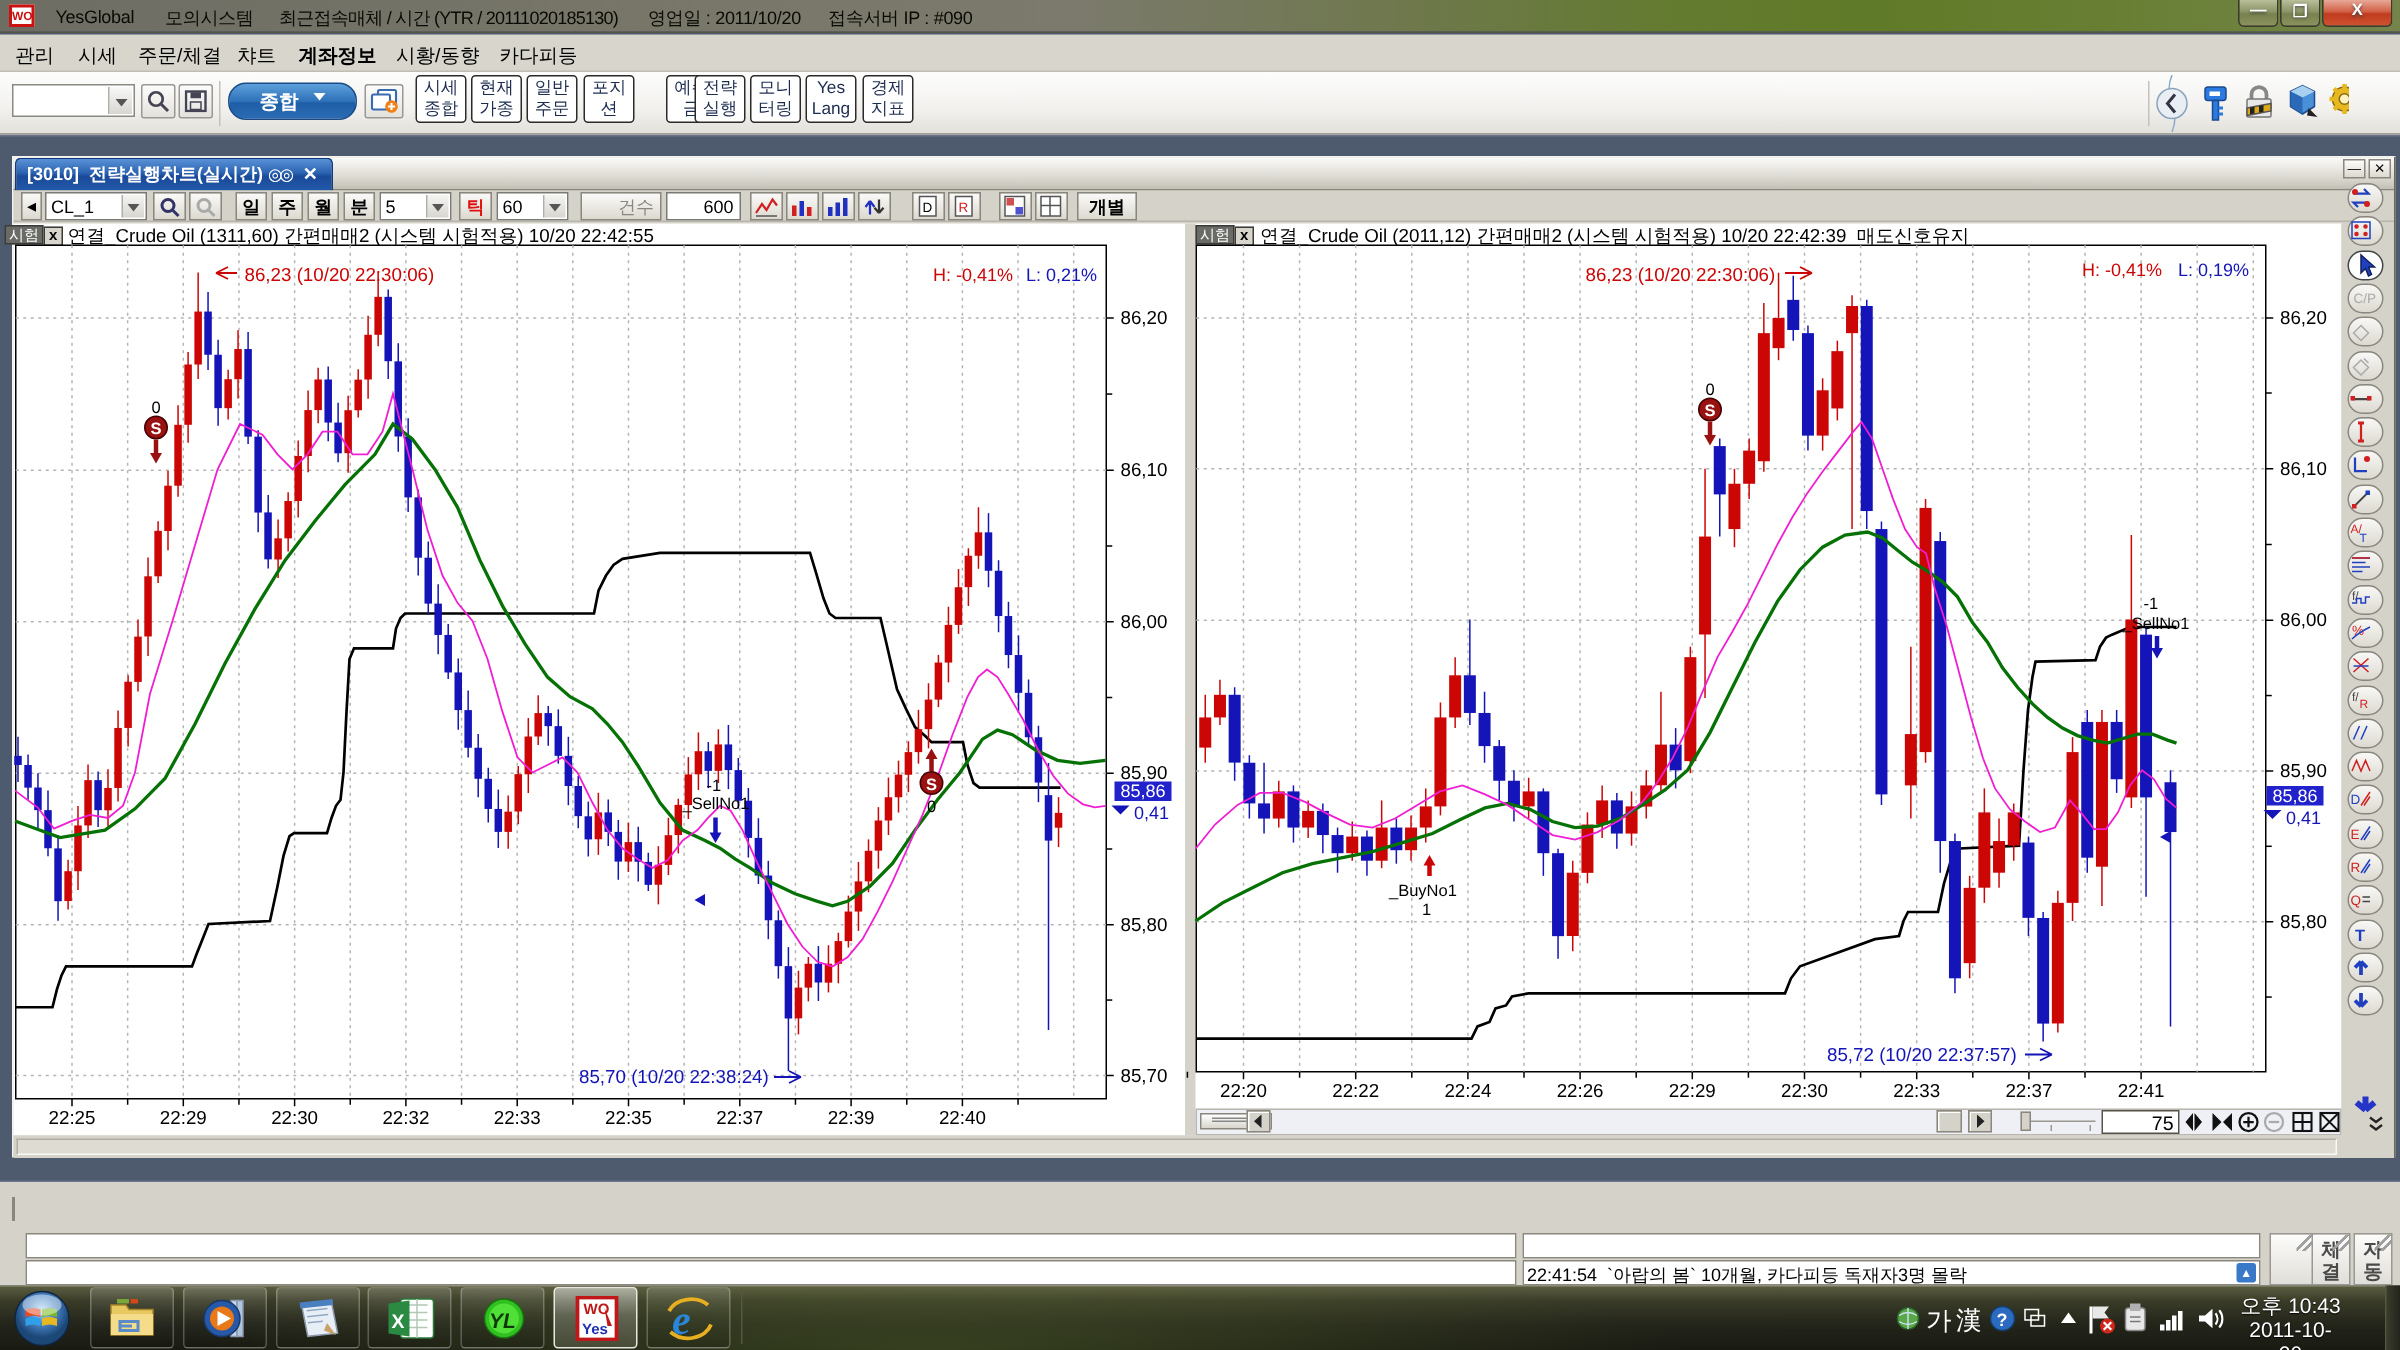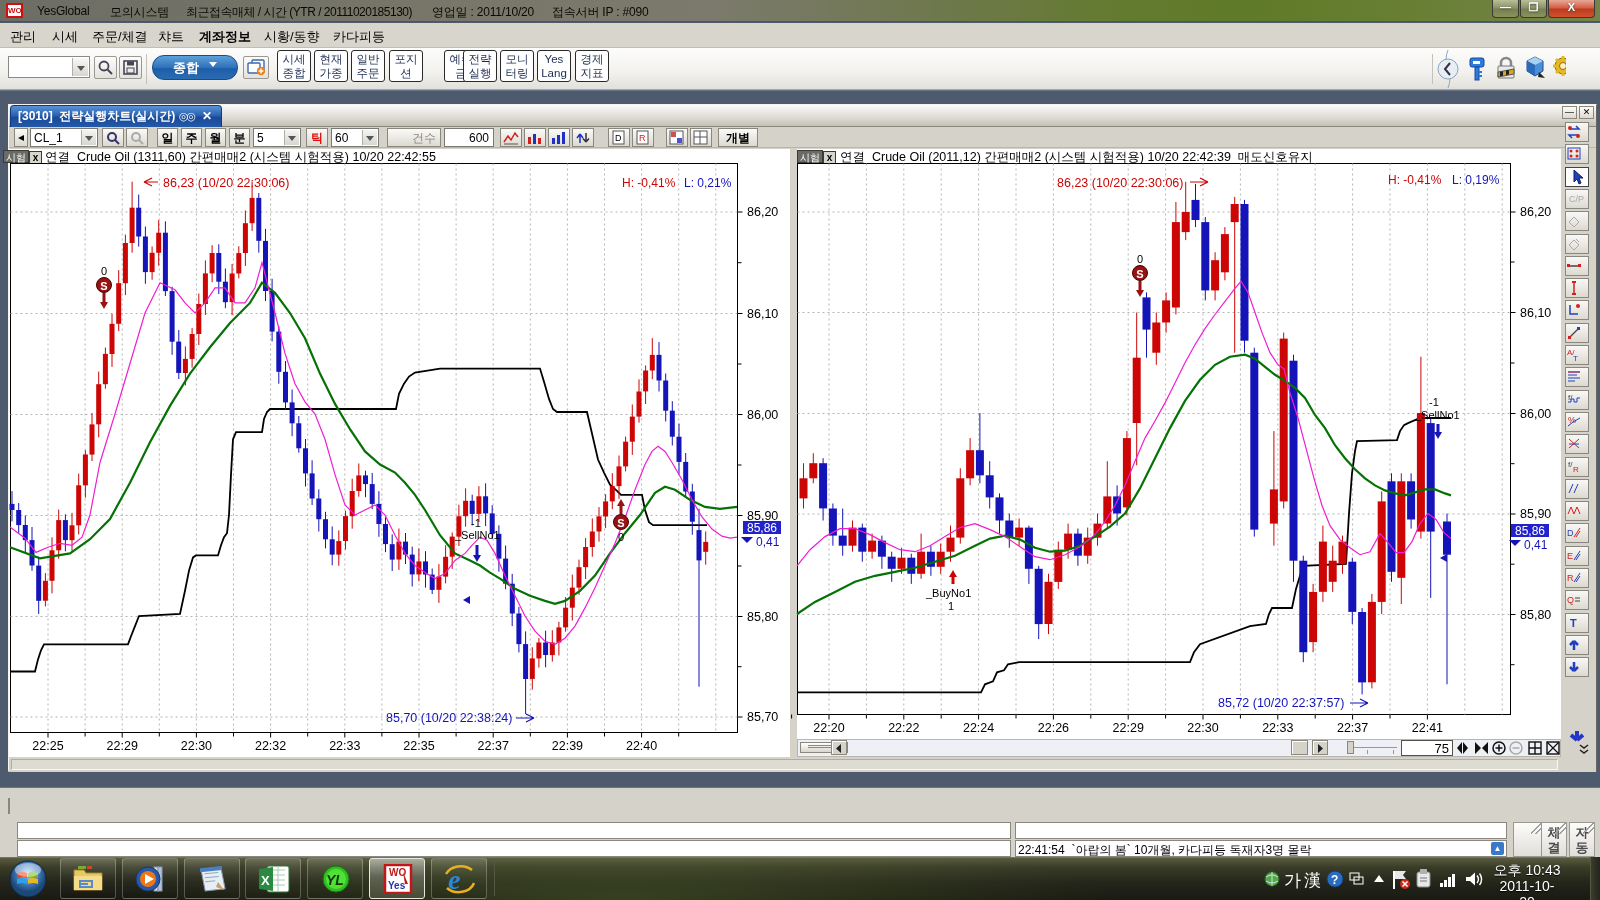--- a/index.html
+++ b/index.html
@@ -62,21 +62,21 @@
 .ctb-white .arr2:after { content:""; position:absolute; left:3px; top:6px; border:4px solid transparent; border-top:5px solid #555; }
 
 #whitepanes { position:absolute; left:9px; top:149px; width:1552px; height:608px; background:#fff; }
 #panelgap { position:absolute; left:790px; top:149px; width:7px; height:608px; background:#d5d2c9; }
 #rtbcol { position:absolute; left:1561px; top:149px; width:35px; height:608px; background:#d5d2c9; }
 .badge { position:absolute; font-size:10px; }
 .badge .b1 { display:inline-block; background:#6a6a66; color:#fff; padding:0 2px; height:13px; line-height:13px; border:1px solid #3a3a36;}
 .badge .b2 { display:inline-block; background:#d8d5cc; color:#000; width:13px; height:13px; line-height:12px; text-align:center; border:1px solid #3a3a36; font-weight:bold;}
 .ctitle { position:absolute; font-size:12.5px; color:#000; white-space:nowrap; }
 .rtb { position:absolute; left:1565px; width:24px; height:20px; background:linear-gradient(#f8f8f6,#dcd9d0);
-  border:1px solid #8a877e; border-radius:0; }
+  border:1px solid #8a877e; border-radius:10px; }
 
 #rscroll { position:absolute; left:797px; top:739px; width:764px; height:18px; background:#eef0f5; border:1px solid #b8b5ac;}
 #lstrip { position:absolute; left:9px; top:757px; width:1587px; height:15px; background:#d5d2c9; }
 #lstrip .track { position:absolute; left:2px; top:2px; width:1547px; height:11px; background:#dedbd2; border:1px solid #b0ada4; border-bottom-color:#f8f8f4; border-right-color:#f8f8f4;}
 
 #band2 { position:absolute; left:0; top:772px; width:1600px; height:16px; background:#4e5a6e; border-bottom:1px solid #6a7488;}
 #bottompanel { position:absolute; left:0; top:788px; width:1600px; height:69px; background:#d5d2c9; }
 .bfield { position:absolute; background:#fff; border:1px solid #8a877e; height:17px; font-size:12px; padding:1px 2px; white-space:nowrap;}
 .bbtn { position:absolute; top:822px; width:26px; height:35px; background:linear-gradient(#fcfcfa,#eceae6 60%,#e0ded8);
   border:1px solid #9a9890; font-size:13px; font-weight:bold; color:#4a4a4a; line-height:15px; text-align:center; padding-top:2px;}

